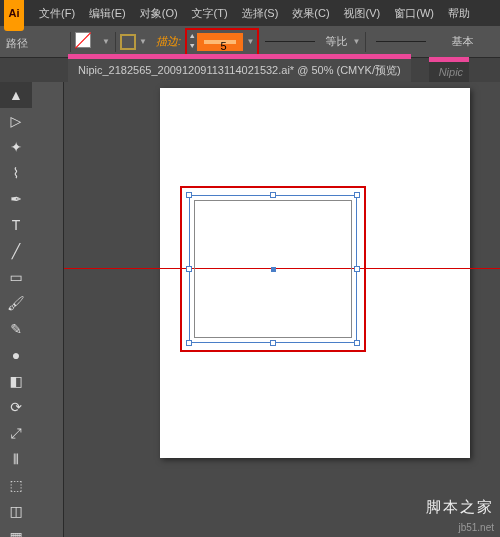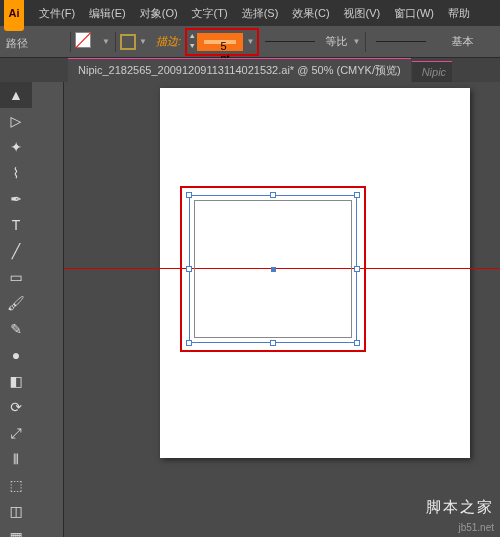--- a/index.html
+++ b/index.html
@@ -17,21 +17,21 @@
 .dd { width: 10px; height: 10px; display: flex; align-items: center; justify-content: center; color: #aaa; font-size: 8px; }
 .swatch-box { width: 16px; height: 16px; border: 2px solid #b89a3f; background: transparent; margin-right: 2px; }
 .stroke-label { color: #ff9a00; margin: 0 4px 0 8px; font-style: italic; }
 .stroke-field { display: flex; align-items: center; border: 2px solid #d40000; padding: 2px; }
 .stroke-input { background: #fdba74; color: #000; width: 42px; height: 18px; padding: 0 16px; font-size: 11px; border: 7px solid #f97316; }
 .line-style { width: 50px; height: 1px; background: #222; margin: 0 6px; }
 .prop-label { margin: 0 4px; }
 .basic-label { margin-left: 19px; }
 
 .tabbar { background: #424242; height: 24px; display: flex; align-items: flex-end; color: #ccc; font-size: 11px; padding-left: 68px; }
-.tab { background: #383838; padding: 4px 10px; border-top: 1px solid #ec4899; margin-right: 1px; max-width: 380px; white-space: nowrap; overflow: hidden; }
+.tab { background: #383838; padding: 4px 10px; border-top: 5px solid #ec4899; margin-right: 18px; max-width: 380px; white-space: nowrap; overflow: hidden; }
 .tab.active { background: #4a4a4a; }
 .tab.inactive { color: #888; width: 40px; font-style: italic; }
 
 .workspace { display: flex; position: relative; height: calc(100% - 82px); }
 .side-label { position: absolute; left: 6px; top: 36px; color: #ccc; font-size: 11px; z-index: 2; }
 .tools { position: absolute; left: 0; top: 0; width: 64px; background: #535353; z-index: 3; display: flex; flex-wrap: wrap; border-right: 1px solid #2a2a2a; }
 .tool-btn { width: 32px; height: 26px; display: flex; align-items: center; justify-content: center; color: #ddd; cursor: pointer; font-size: 14px; }
 .tool-btn.sel { background: #3a3a3a; }
 
 .canvas-area { flex: 1; background: #4a4a4a; position: relative; margin-left: 64px; }

